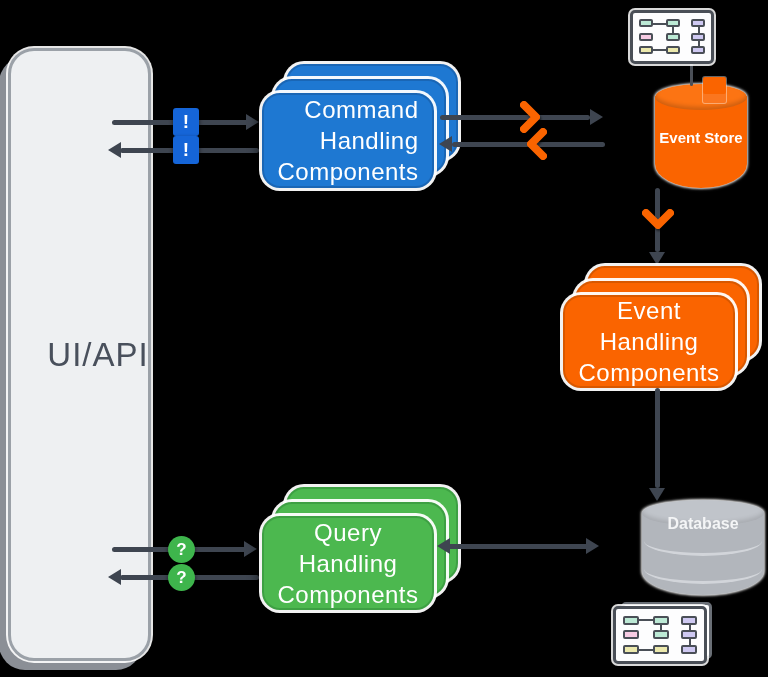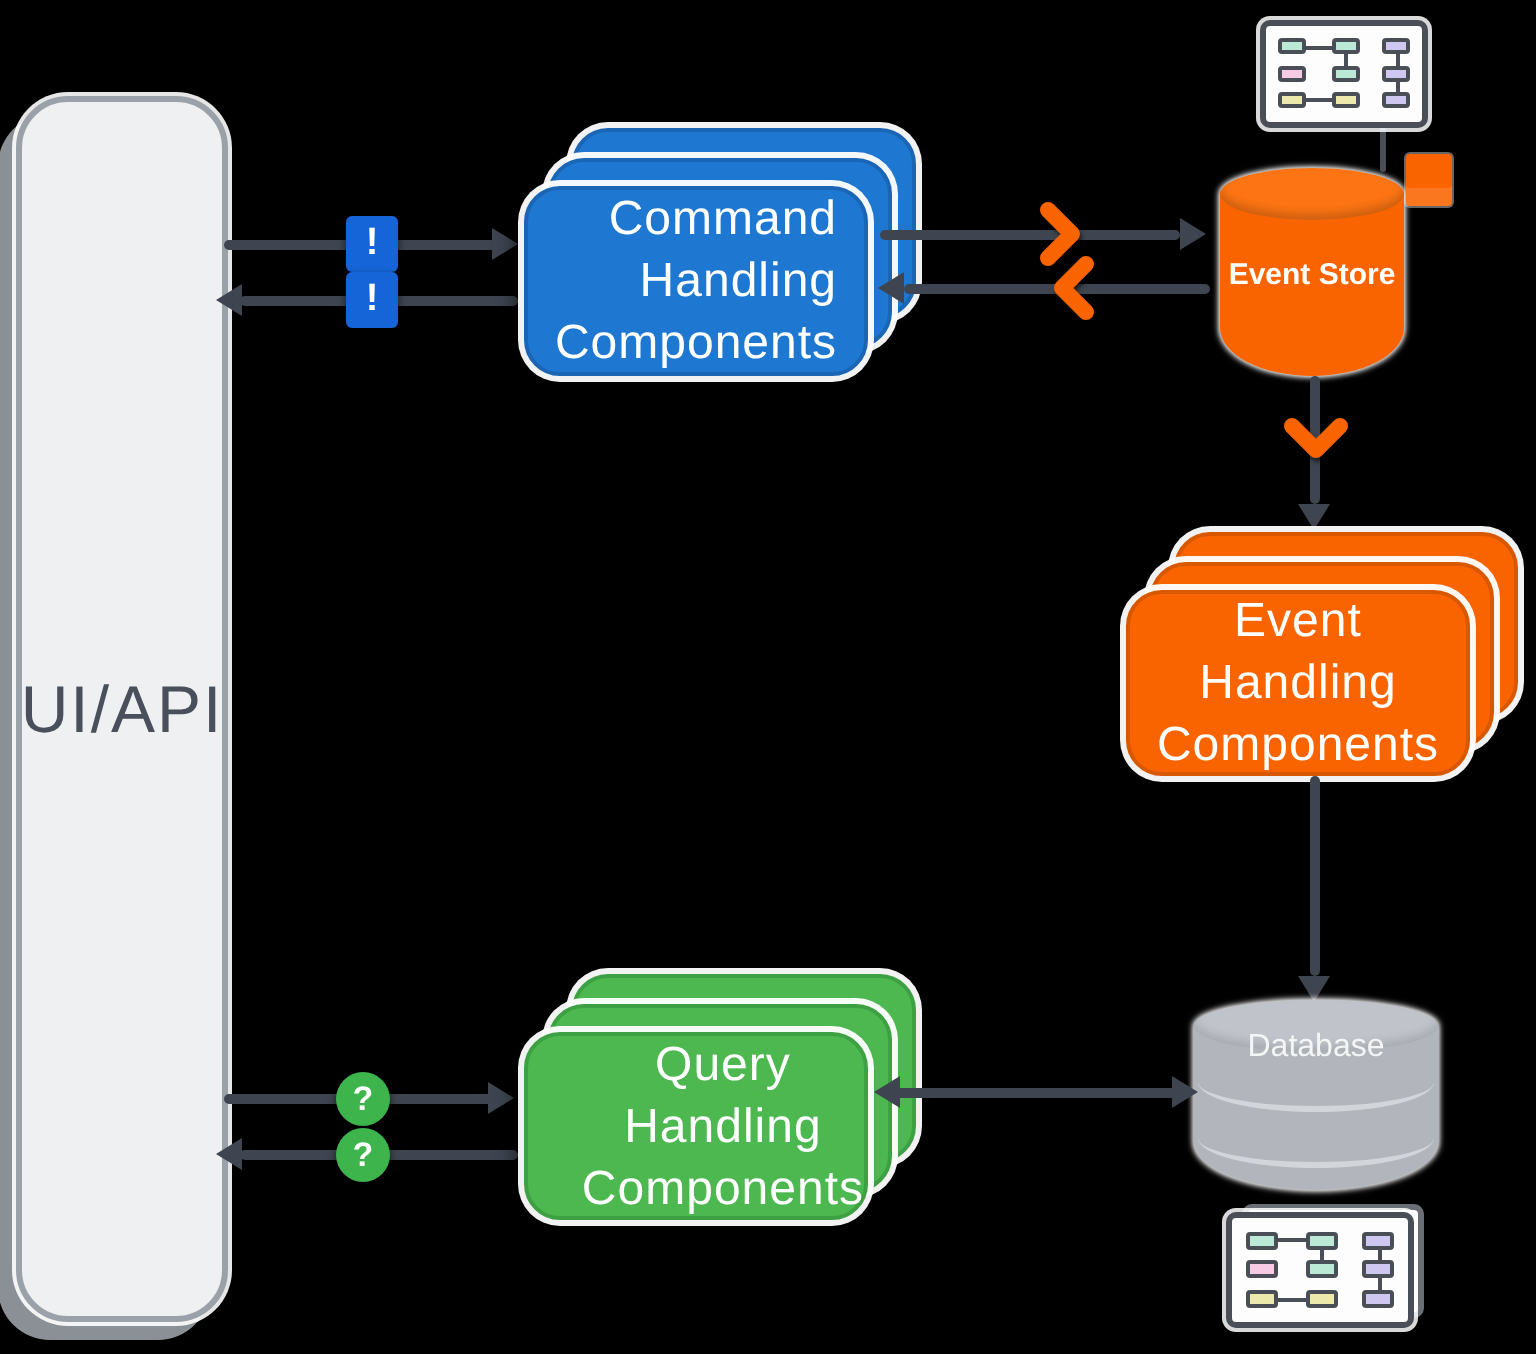--- a/index.html
+++ b/index.html
@@ -8,21 +8,21 @@
     --orange:#fa6400;
     --green:#4cb84f;
     --gray:#b2b6bc;
     --panel-border:#4a4f57;
   }
   html,body{margin:0;padding:0;background:#000;}
   #stage{
     position:relative;width:768px;height:677px;background:#000;overflow:hidden;
     font-family:"Liberation Sans", sans-serif;
   }
-  .abs{position:absolute;}
+  .abs{position:absolute;padding-left:37px;}
 
   
   .uiapi{
     left:8px;top:48px;width:100px;height:607px;
     background:#eef0f2;border:3px solid #9ba1a8;border-radius:26px;
     box-shadow:0 0 0 2px rgba(255,255,255,.9), -9px 9px 0 0 rgba(146,151,158,.95);
     display:flex;align-items:center;justify-content:center;
   }
   .uiapi-label{font-size:33px;color:#49505c;letter-spacing:1px;}
 
@@ -38,31 +38,31 @@
     box-shadow:0 0 0 3px rgba(255,255,255,.95), -5px 7px 10px rgba(0,0,0,.5);
   }
   .card.blue{background:var(--blue);border-color:#1a66b5;}
   .card.orange{background:var(--orange);border-color:#d85800;align-items:center;}
   .card.green{background:var(--green);border-color:#3da043;}
   .node-label{
     white-space:pre-line;color:#fff;font-size:24px;line-height:31px;letter-spacing:.5px;
   }
 
   
-  .cyl{position:absolute;filter:drop-shadow(0 0 1.5px rgba(255,255,255,.95)) drop-shadow(0 0 1px rgba(255,255,255,.85));}
+  .cyl{position:absolute;filter:drop-shadow(0 0 1.5px rgba(255,255,255,.95)) drop-shadow(0 0 1px rgba(255,255,255,.85));margin-left:45px;}
   .cyl-body{position:absolute;left:0;right:0;top:12px;bottom:0;
     border-radius:0 0 50% 50% / 0 0 24px 24px;}
   .cyl-top{position:absolute;left:0;right:0;top:0;height:26px;border-radius:50%;}
   .cyl.store .cyl-body{background:var(--orange);}
   .cyl.store .cyl-top{background:#fc7413;box-shadow:inset 0 -3px 4px rgba(0,0,0,.18);}
   .cyl.db .cyl-body{background:var(--gray);}
   .cyl.db .cyl-top{background:#c0c4ca;box-shadow:inset 0 -3px 4px rgba(0,0,0,.12);}
   .cyl-label{position:absolute;left:0;right:0;text-align:center;color:#fff;}
   .store-label{top:45px;font-size:15px;font-weight:bold;}
-  .db-label{top:15px;font-size:16px;font-weight:400;color:#f4f5f6;}
+  .db-label{top:15px;font-size:16px;font-weight:700;color:#f4f5f6;}
   .disk-line{position:absolute;left:2px;right:2px;height:30px;border-radius:50%;
     border-bottom:3px solid #d2d5da;box-sizing:border-box;}
 
   
   .hline{position:absolute;height:5px;background:var(--arrow);border-radius:2.5px;}
   .vline{position:absolute;width:5px;background:var(--arrow);border-radius:2.5px;}
   .ah{position:absolute;width:0;height:0;}
   .ah.right{border-top:8px solid transparent;border-bottom:8px solid transparent;border-left:13px solid var(--arrow);}
   .ah.left{border-top:8px solid transparent;border-bottom:8px solid transparent;border-right:13px solid var(--arrow);}
   .ah.down{border-left:8px solid transparent;border-right:8px solid transparent;border-top:13px solid var(--arrow);}
@@ -203,21 +203,21 @@
   <div class="badge ci" style="left:168px;top:536px;">
     <span>?</span>
   </div>
   <div class="badge ci" style="left:168px;top:564px;">
     <span>?</span>
   </div>
 
   <div class="stack" style="left:262px;top:487px;width:199px;height:125px;">
     <div class="card green" style="left:24px;top:0;width:172px;height:94px;"></div>
     <div class="card green" style="left:12px;top:15px;width:172px;height:94px;"></div>
-    <div class="card green front" style="left:0;top:29px;width:172px;height:94px;justify-content:flex-end;">
+    <div class="card green front" style="left:0;top:29px;width:172px;height:94px;">
       <div class="node-label">Query
 Handling
 Components</div>
     </div>
   </div>
 
   <div class="hline" style="left:442px;top:544px;width:146px;"></div>
   <div class="ah right" style="left:586px;top:538px;"></div>
   <div class="ah left" style="left:437px;top:538px;"></div>
 

